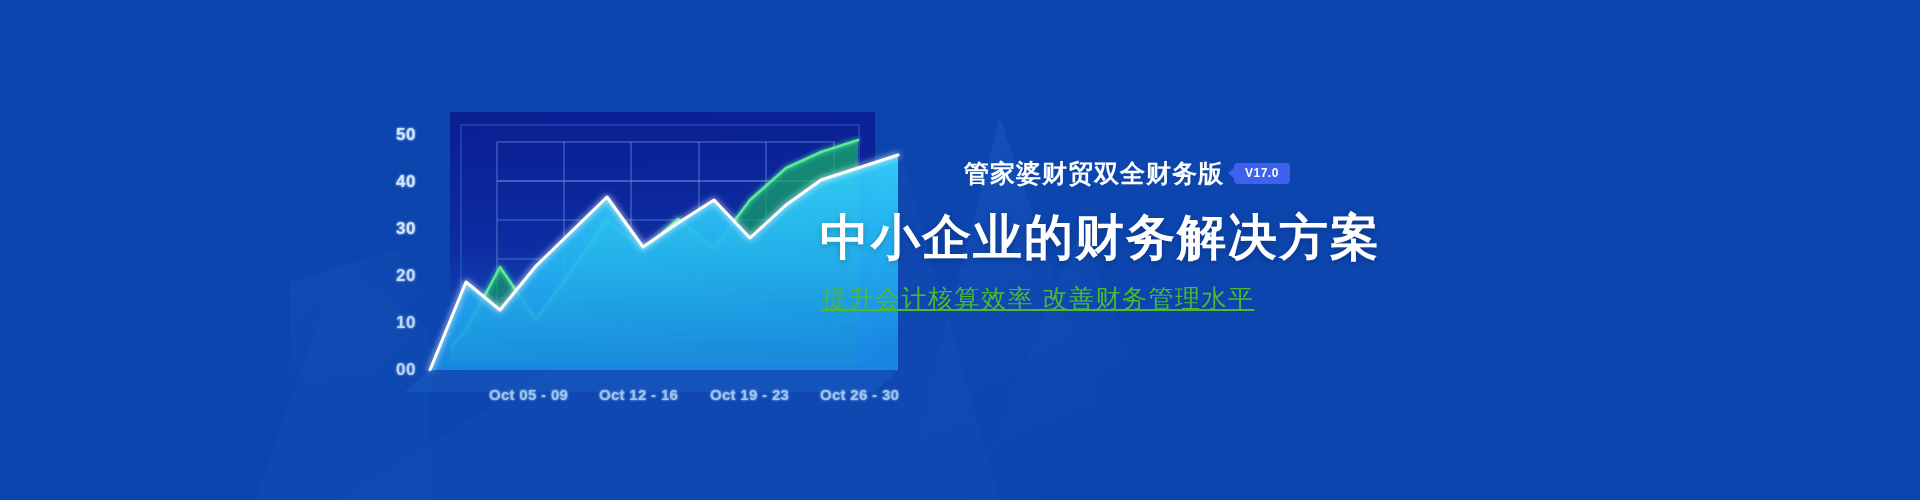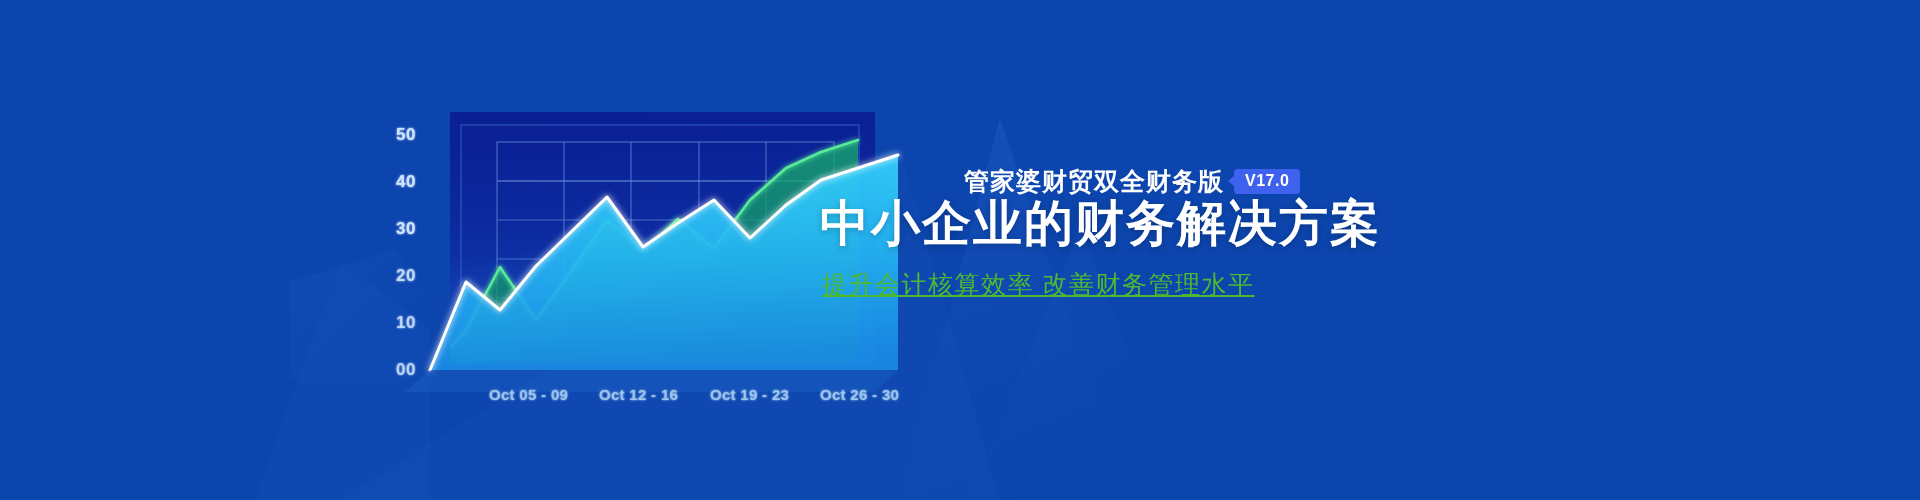--- a/index.html
+++ b/index.html
@@ -32,21 +32,21 @@
     font-family:"Liberation Sans", sans-serif;
     font-weight:bold;
     fill:#cfe4ff;
   }
   .ylab { font-size:17px; letter-spacing:0.5px; }
   .xlab { font-size:15px; fill:#9dc4ef; letter-spacing:0.3px; }
 
   
   #copy-block {
     position:absolute;
-    left:1000px; top:164px;
+    left:1000px; top:156px;
     width:600px;
   }
   #brand-row {
     display:flex;
     align-items:center;
     justify-content:flex-start;
     gap:10px;
     height:34px;
     margin-left:-36px;
   }
@@ -54,39 +54,40 @@
     font-size:25px;
     font-weight:bold;
     color:#ffffff;
     letter-spacing:1px;
     white-space:nowrap;
   }
   #version-badge {
     position:relative;
     background:#3f62ee;
     color:#ffffff;
-    font-size:16px;
+    font-size:12px;
     font-weight:bold;
     padding:4px 11px 5px 11px;
     border-radius:4px;
     letter-spacing:0.5px;
     line-height:1;
     white-space:nowrap;
   }
   #version-badge::before {
     content:"";
     position:absolute;
     left:-6px; top:50%;
     transform:translateY(-50%);
     width:0; height:0;
     border-top:6px solid transparent;
     border-bottom:6px solid transparent;
     border-right:7px solid #3f62ee;
   }
   #headline {
+    margin-top:22px;
     font-size:49px;
     font-weight:bold;
     color:#ffffff;
     letter-spacing:2px;
     line-height:1.05;
     white-space:nowrap;
     margin-left:-180px;
     text-shadow:0 2px 6px rgba(0,0,0,0.22);
   }
   #subhead {

